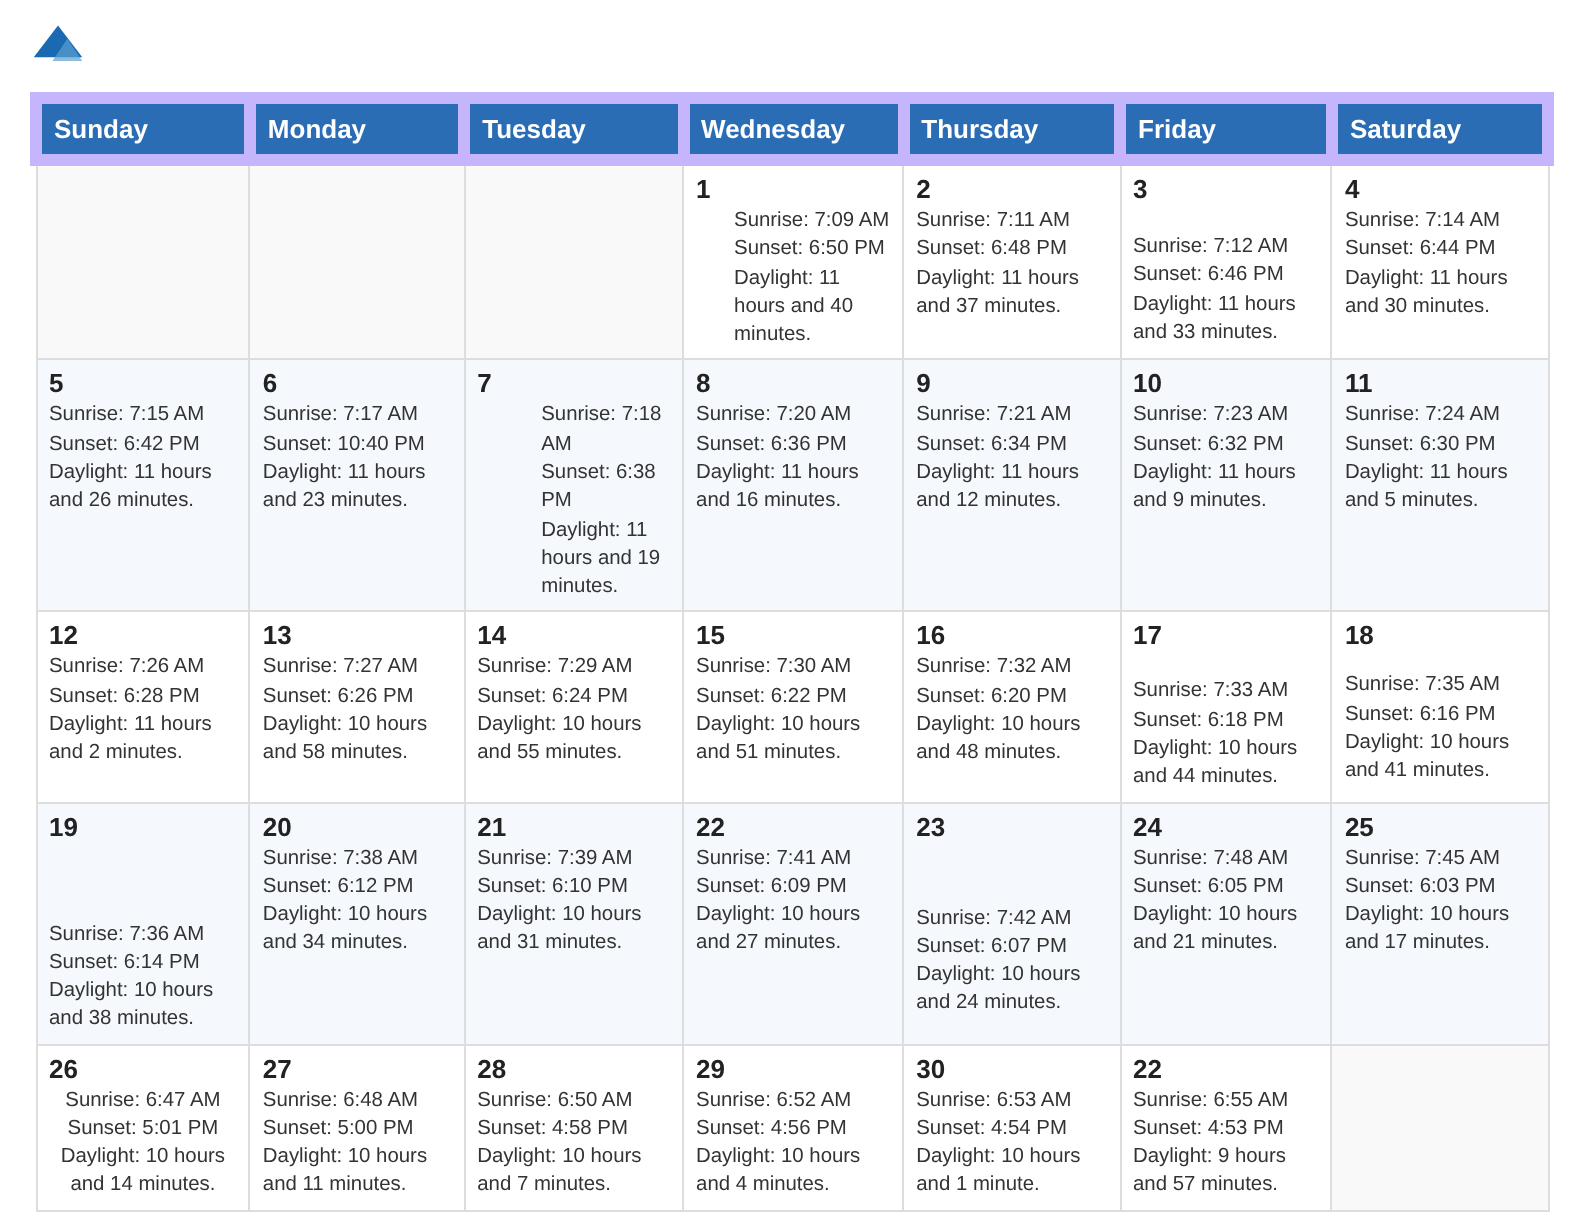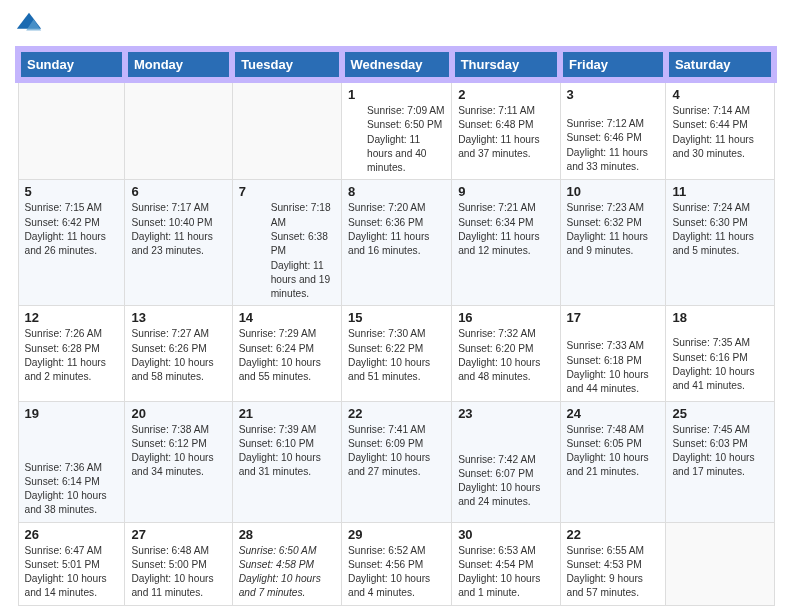--- a/index.html
+++ b/index.html
@@ -292,33 +292,33 @@
           <td>
             <span class="day-number">25</span>
             <div class="day-info" style="white-space: pre-line;">Sunrise: 7:45 AM
 Sunset: 6:03 PM
 Daylight: 10 hours and 17 minutes.</div>
           </td>
         </tr>
         <tr>
           <td>
             <span class="day-number">26</span>
-            <div class="day-info" style="white-space: pre-line;">Sunrise: 6:47 AM
+            <div class="day-info" style="white-space: pre-line; text-align: center;">Sunrise: 6:47 AM
 Sunset: 5:01 PM
 Daylight: 10 hours and 14 minutes.</div>
           </td>
           <td>
             <span class="day-number">27</span>
             <div class="day-info" style="white-space: pre-line;">Sunrise: 6:48 AM
 Sunset: 5:00 PM
 Daylight: 10 hours and 11 minutes.</div>
           </td>
           <td>
             <span class="day-number">28</span>
-            <div class="day-info" style="white-space: pre-line; font-style: italic;">Sunrise: 6:50 AM
+            <div class="day-info" style="white-space: pre-line;">Sunrise: 6:50 AM
 Sunset: 4:58 PM
 Daylight: 10 hours and 7 minutes.</div>
           </td>
           <td>
             <span class="day-number">29</span>
             <div class="day-info" style="white-space: pre-line;">Sunrise: 6:52 AM
 Sunset: 4:56 PM
 Daylight: 10 hours and 4 minutes.</div>
           </td>
           <td>

